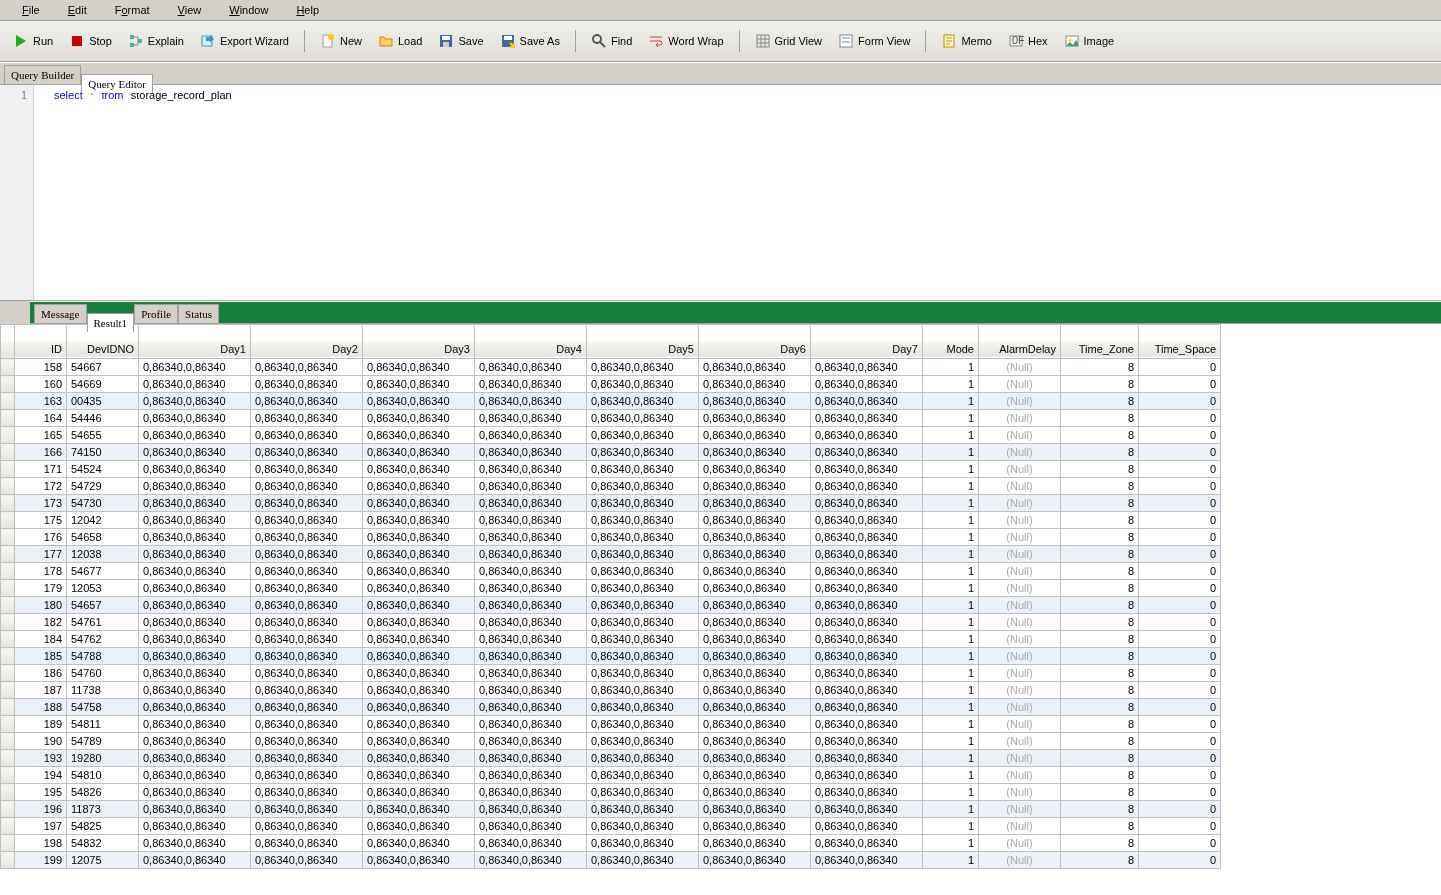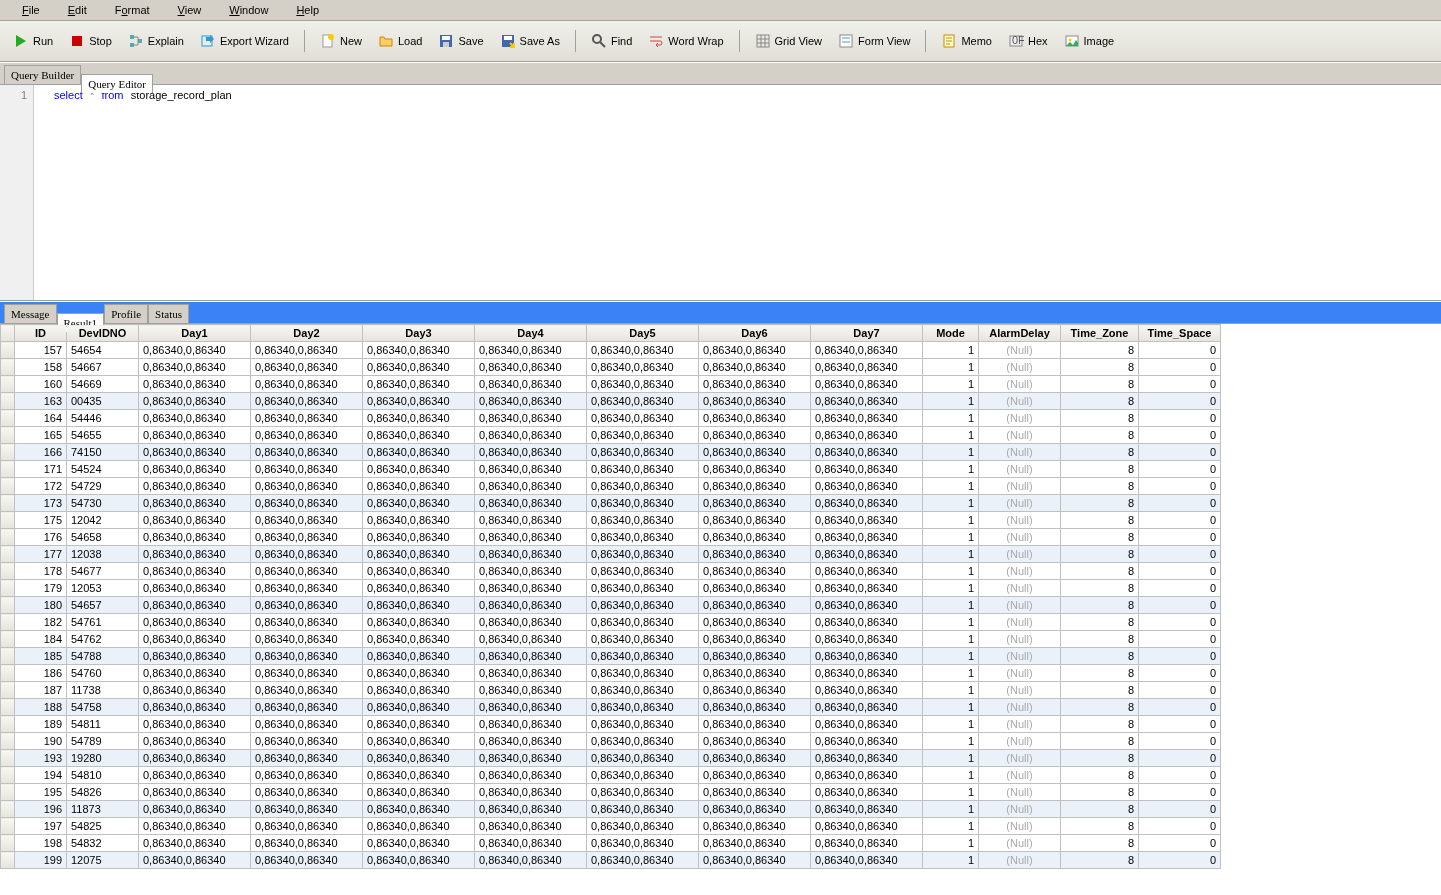--- a/index.html
+++ b/index.html
@@ -16,26 +16,26 @@
 .tab { padding:3px 6px; border:1px solid #a0a0a0; border-bottom:none; margin-right:0; margin-top:2px; background:#d4d0c8; font-size:11px; cursor:default;font-family:Liberation Serif, serif; }
 .tab.active { background:#fff; position:relative; top:9px; }
 
 .editor { flex:0 0 216px; background:#fff; display:flex; border-bottom:1px solid #a0a0a0; }
 .gutter { width:34px; background:#f0f0f0; border-right:1px solid #ccc; text-align:right; padding:3px 6px; color:#808080; font-family:Consolas,monospace; font-size:12px; }
 .code { flex:1; padding:3px 20px; font-family:Consolas,monospace; font-size:12px; white-space:pre; }
 .kw { color:#0000ff; }
 .star { color:#808080; }
 .tbl { color:#000; }
 
-.tabs-btm { display:flex; background:#3b82f6; border-bottom:1px solid #a0a0a0; padding-left:4px; border-top:1px solid #fff; }
+.tabs-btm { display:flex; background:#15803d; border-bottom:1px solid #a0a0a0; padding-left:4px; border-top:1px solid #fff;margin-left:30px; }
 
 .grid-wrap { flex:1; background:#fff; overflow:auto; }
 table.grid { border-collapse:collapse; table-layout:fixed; }
 .grid th, .grid td { border:1px solid #c0c0c0; padding:1px 4px; height:17px; font-size:11px; overflow:hidden; white-space:nowrap; }
-.grid th { background:linear-gradient(#f7f7f3,#e6e4dc); font-weight:bold; text-align:center; position:sticky; top:0; }
+.grid th { background:linear-gradient(#f7f7f3,#e6e4dc); font-weight:normal; text-align:right; position:sticky; top:16px; }
 .grid .rowhdr { width:14px; background:linear-gradient(#f7f7f3,#e6e4dc); }
 .right { text-align:right; }
 .null { color:#aaa; font-style:normal; text-align:center; }
 tr.alt td { background:#eaf1f8; }
 </style>
 </head>
 <body>
 
 <div class="menu-bar">
   <span><u>F</u>ile</span>

